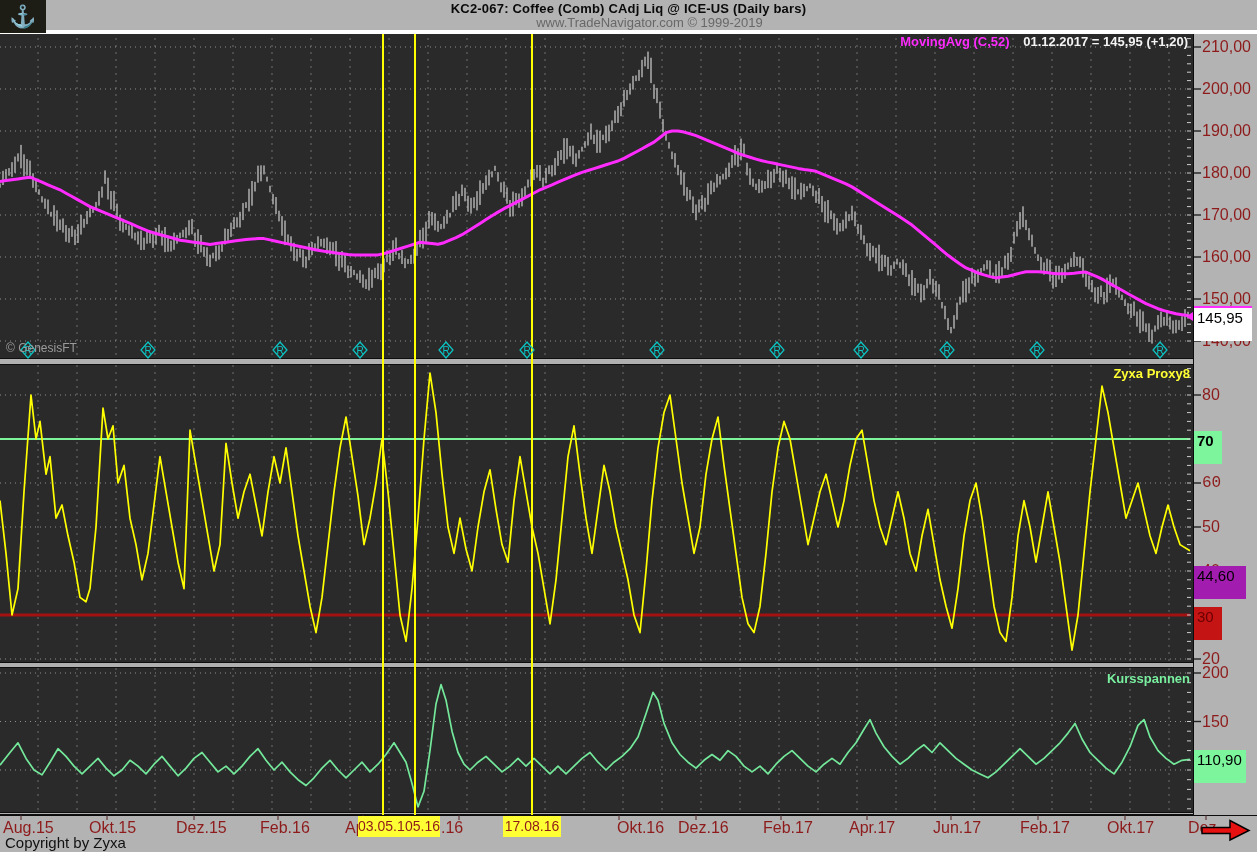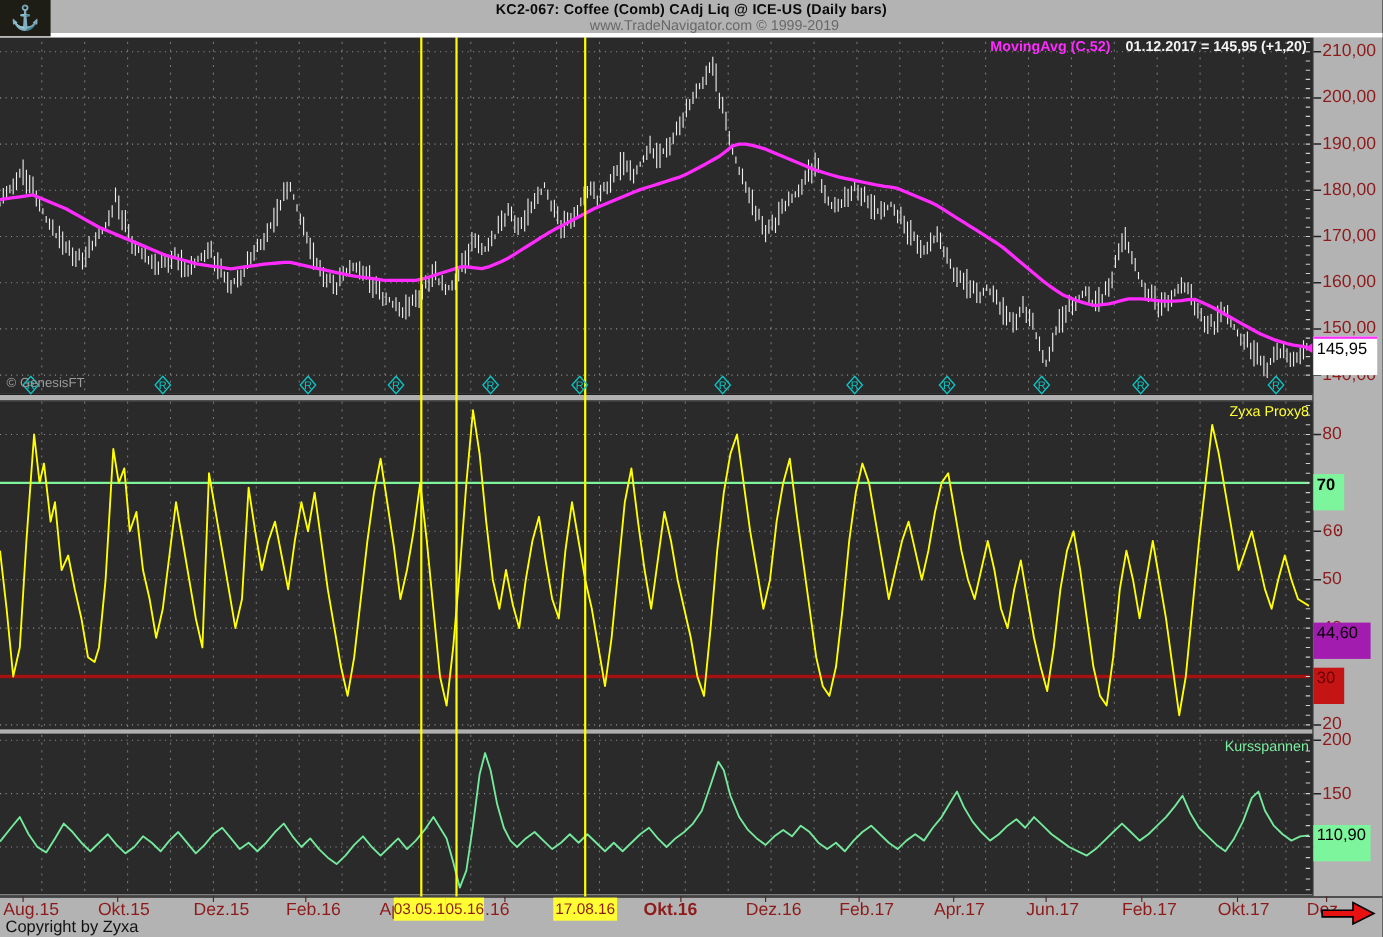--- a/index.html
+++ b/index.html
@@ -25,21 +25,21 @@
           border-top:1px solid #0c0c0c;}
   .sep{position:absolute;left:0;width:1193px;background:#b0b0b0;border-top:1px solid #0e0e0e;
        border-bottom:1px solid #0e0e0e;z-index:1;}
   .panel{position:absolute;left:0;width:1193px;background:#2a2a2a;}
   
   .axlab{position:absolute;font-size:16px;color:#8e1b1b;white-space:nowrap;}
   .monlab{position:absolute;top:819px;font-size:16px;color:#8e1b1b;white-space:nowrap;}
   #legend{position:absolute;top:34px;right:69px;font-size:13px;font-weight:bold;white-space:nowrap;}
   #legend .ind{color:#ff2bff;}
   #legend .quote{color:#f4f4f4;margin-left:10px;}
-  .ptitle{position:absolute;right:67px;font-size:13px;font-weight:normal;white-space:nowrap;}
+  .ptitle{position:absolute;right:67px;font-size:13px;font-weight:bold;white-space:nowrap;}
   #osctitle{top:366px;color:#ffff33;}
   #rngtitle{top:671px;color:#79ef9f;}
   #watermark{position:absolute;left:6px;top:341px;font-size:12px;color:#9b9b9b;}
   #copyright{position:absolute;left:5px;top:834px;font-size:15px;color:#111;}
   
   .valbox{position:absolute;left:1194px;font-size:15px;color:#000;padding:1px 3px 15px 3px;
           white-space:nowrap;}
   #lastprice{background:#ffffff;border-top:2px solid #ff2bff;width:52px;}
   #oscupper{background:#7df59d;width:22px;font-weight:bold;}
   #osclower{background:#c41414;color:#6b0000;width:22px;}
@@ -788,21 +788,21 @@
         <div class="axlab" style="left: 1202px; top: 712.5px;">150</div>
         <div class="axlab" style="left: 1202px; top: 761px;">100</div>
       </div>
     <div id="monthlabels">
         <div class="monlab" style="left: 3px;">Aug.15</div>
         <div class="monlab" style="left: 89px;">Okt.15</div>
         <div class="monlab" style="left: 176px;">Dez.15</div>
         <div class="monlab" style="left: 260px;">Feb.16</div>
         <div class="monlab" style="left: 345px;">Apr</div>
         <div class="monlab" style="left: 441px;">.16</div>
-        <div class="monlab" style="left: 585px; font-weight: bold;">Okt.16</div>
+        <div class="monlab" style="left: 617px;">Okt.16</div>
         <div class="monlab" style="left: 678px;">Dez.16</div>
         <div class="monlab" style="left: 763px;">Feb.17</div>
         <div class="monlab" style="left: 849px;">Apr.17</div>
         <div class="monlab" style="left: 933px;">Jun.17</div>
         <div class="monlab" style="left: 1020px;">Feb.17</div>
         <div class="monlab" style="left: 1107px;">Okt.17</div>
         <div class="monlab" style="left: 1188px;">Dez.</div>
       </div>
   </div>
 

